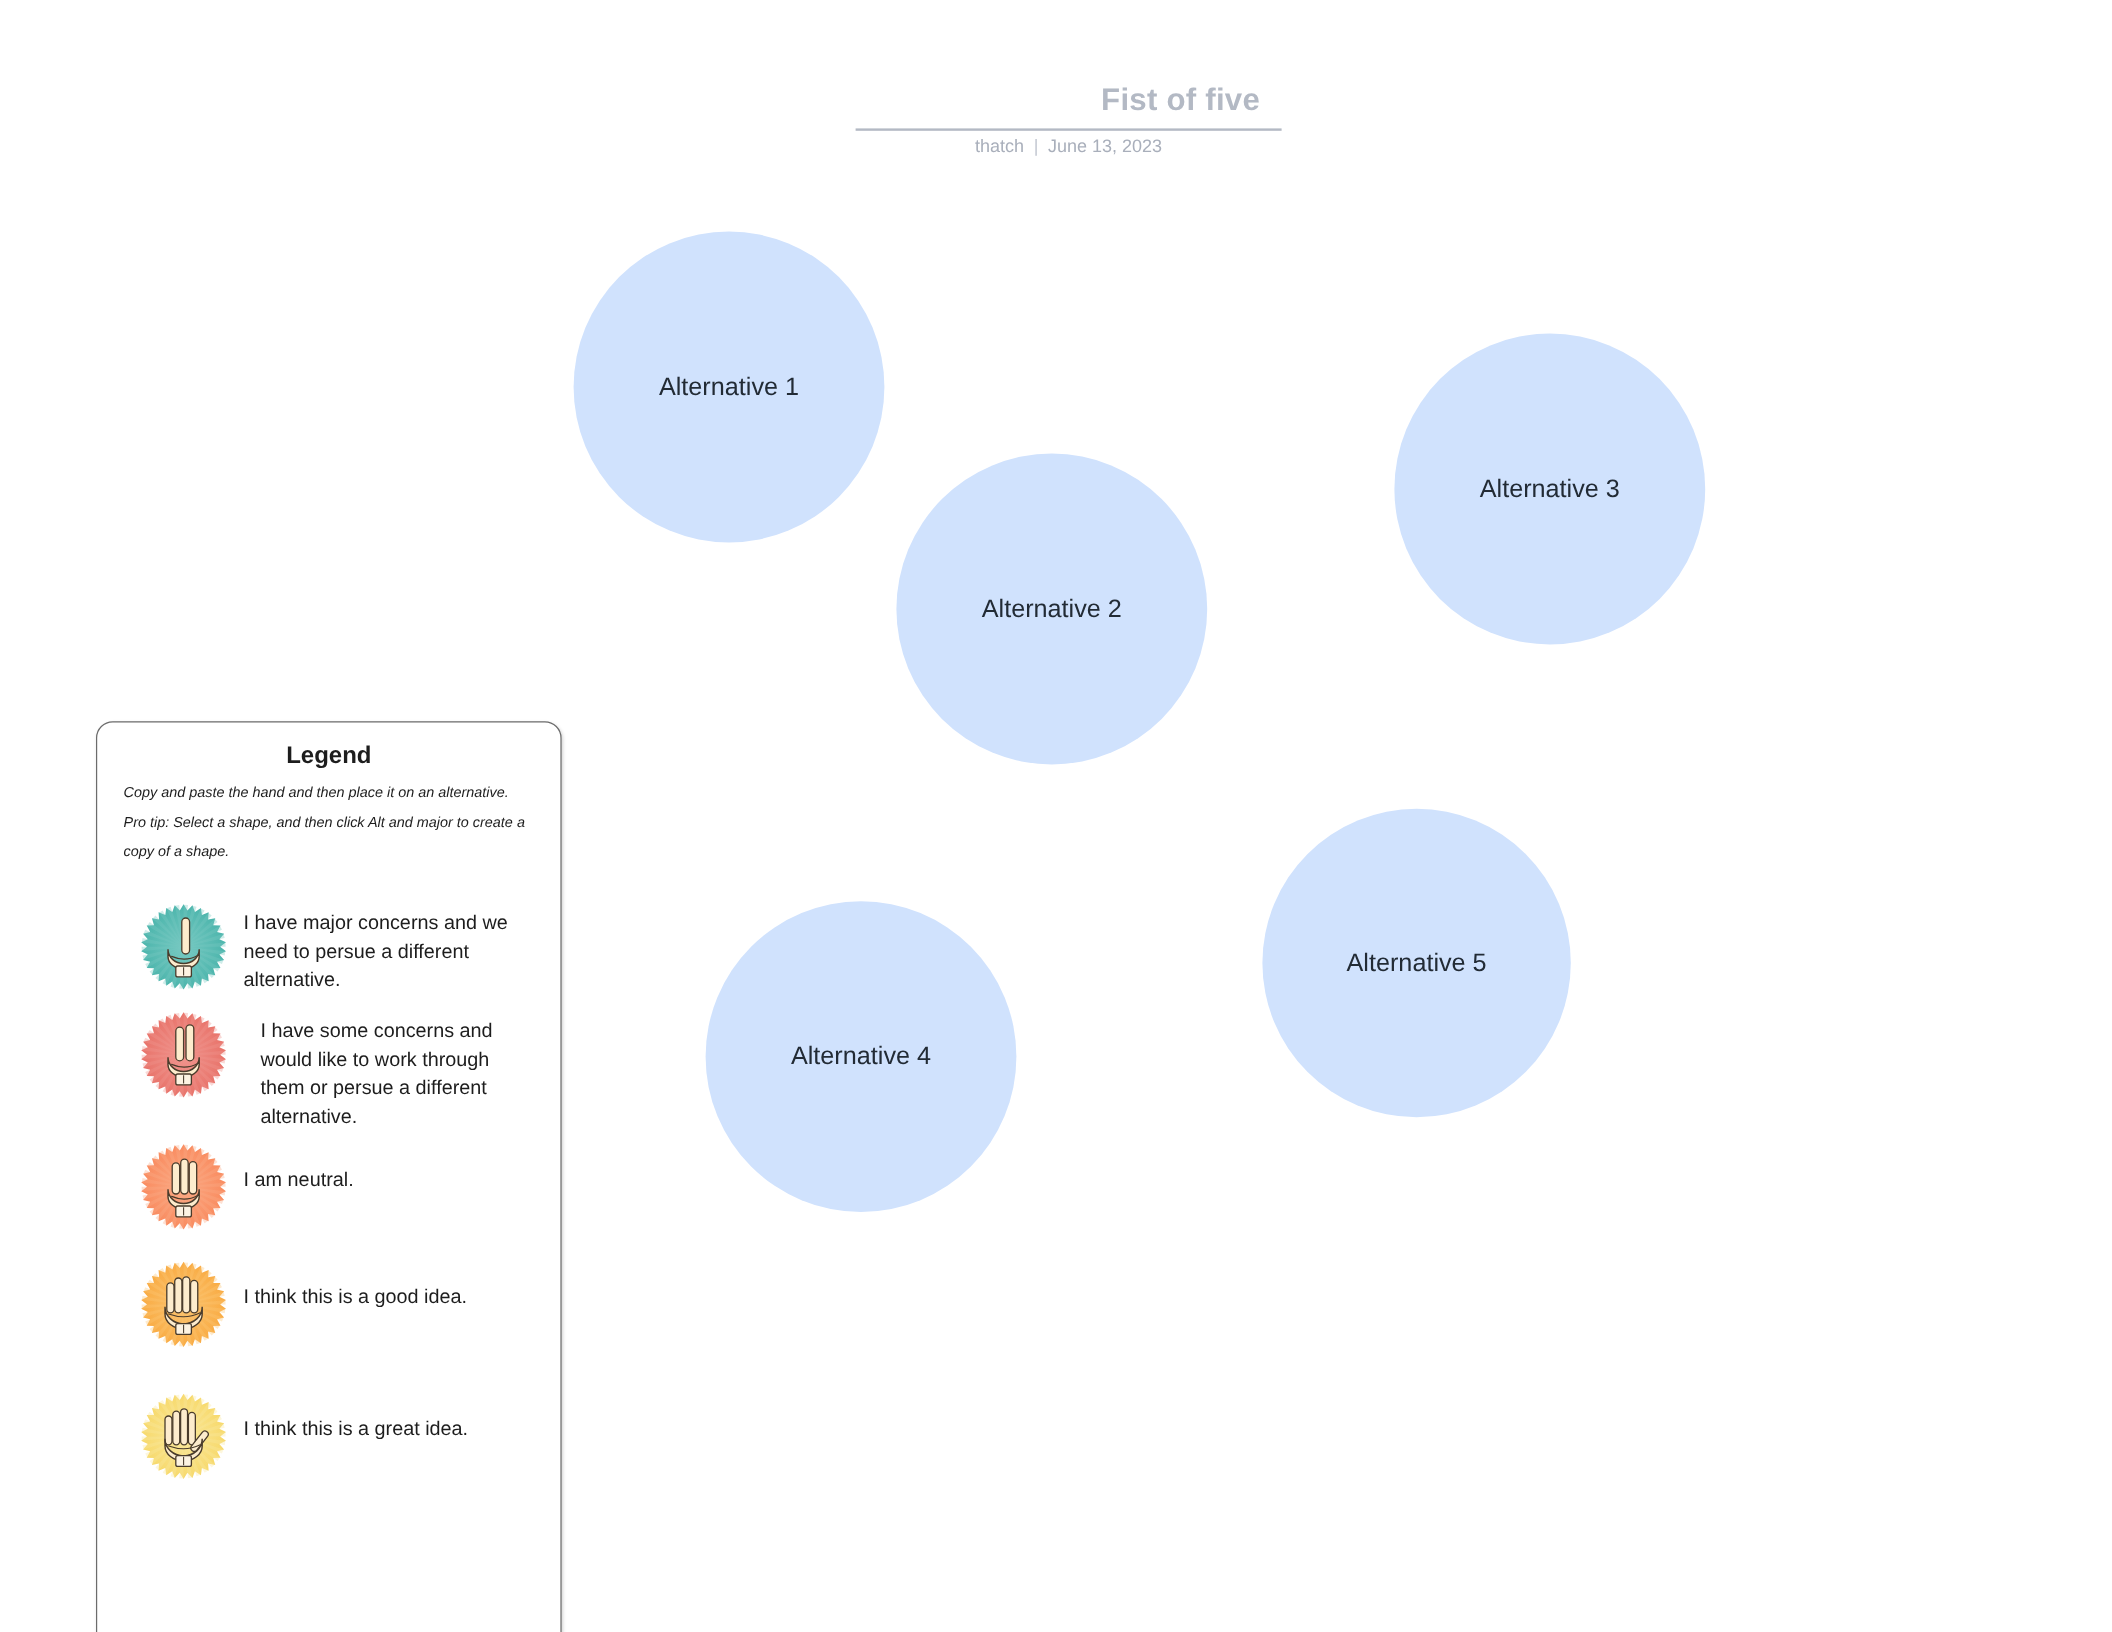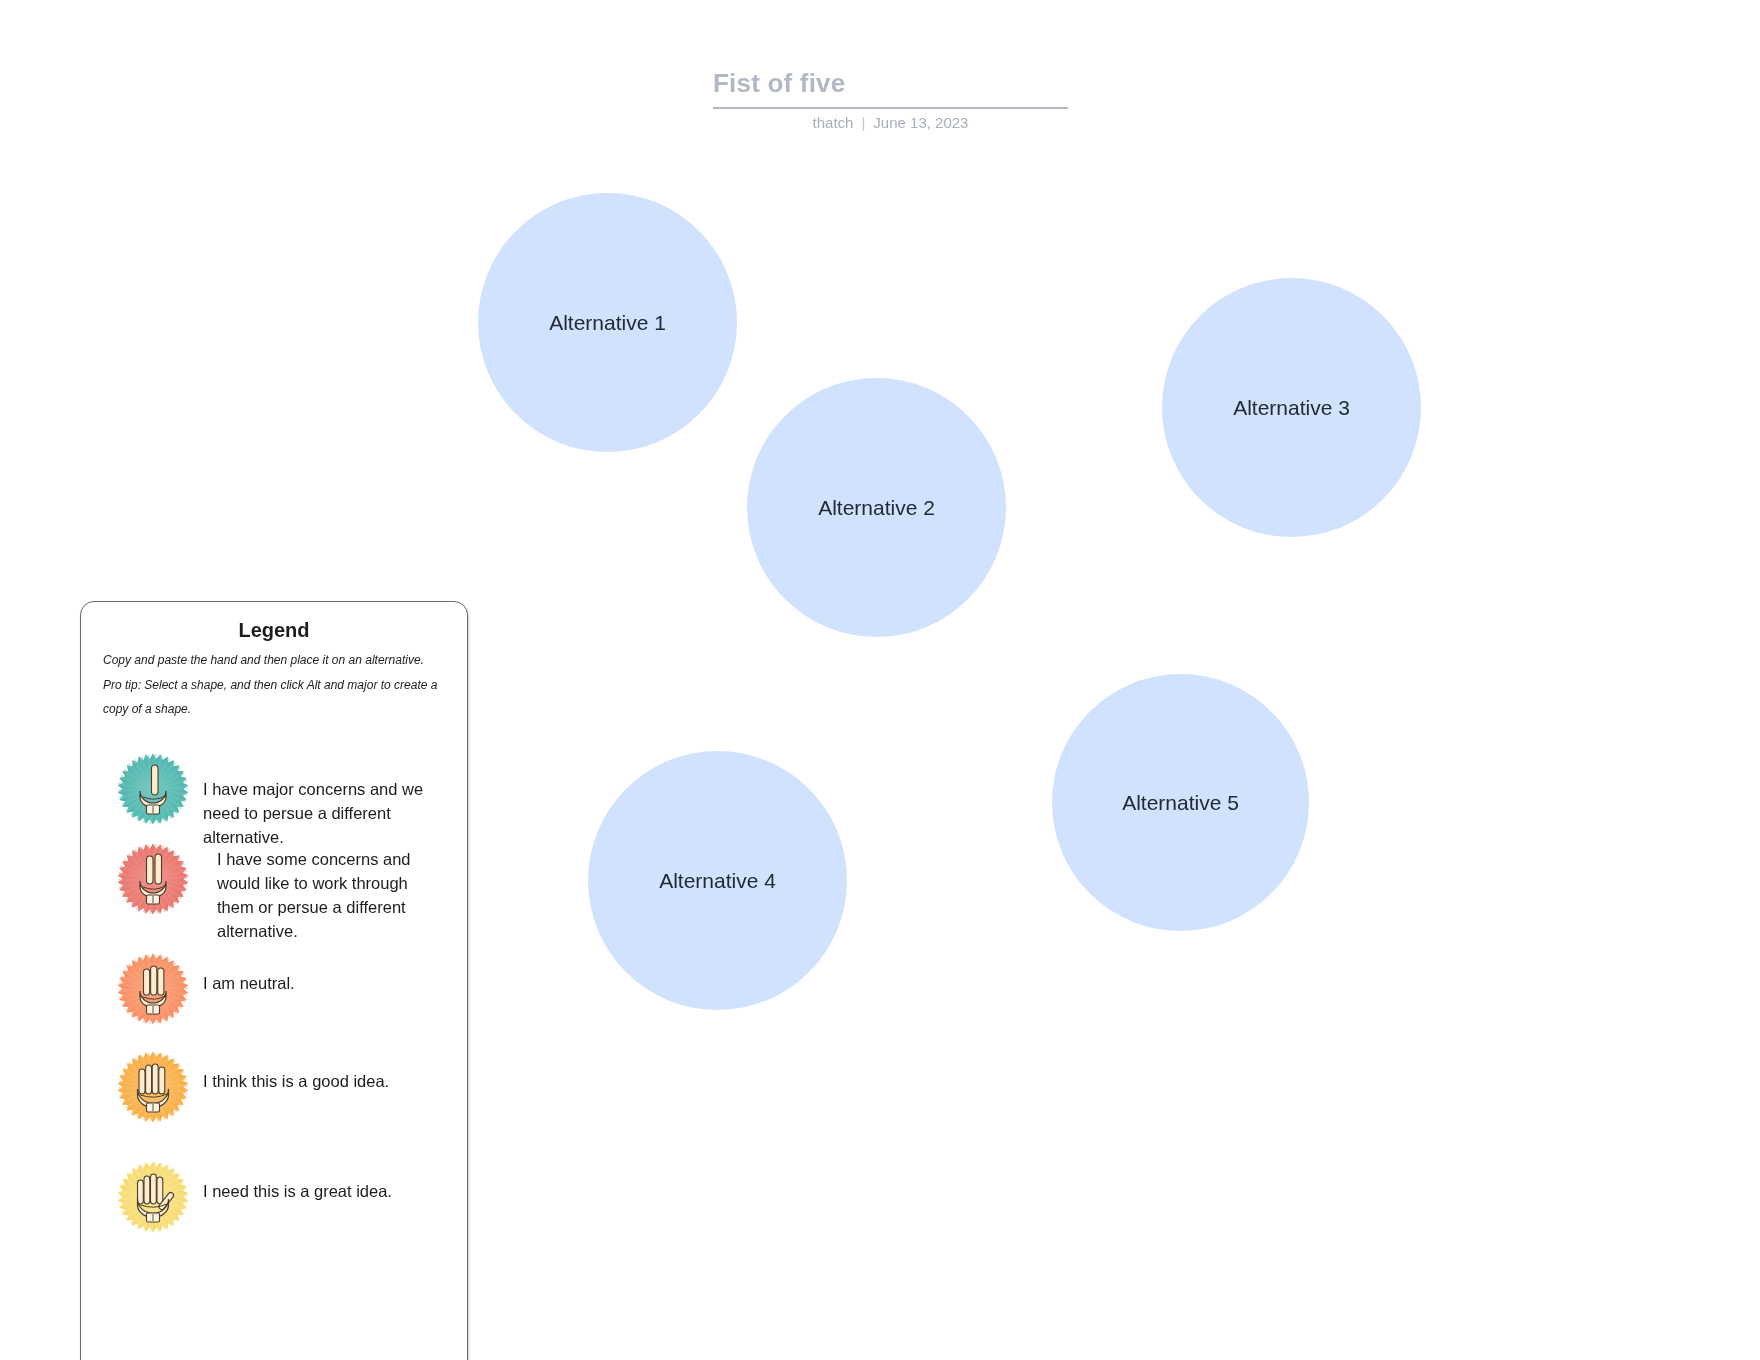--- a/index.html
+++ b/index.html
@@ -20,24 +20,24 @@
   
   #header {
     position: absolute;
     left: 0;
     top: 0;
     width: 1760px;
     text-align: center;
   }
   #doc-title {
     position: absolute;
-    left: 713px;
+    left: 695px;
     top: 66px;
     width: 355px;
-    text-align: left;
+    text-align: right;
     font-size: 26px;
     font-weight: bold;
     color: #b3b9c4;
     letter-spacing: 0.2px;
     line-height: 34px;
   }
   #title-rule {
     position: absolute;
     left: 713px;
     top: 107px;
@@ -126,21 +126,21 @@
     font-size: 16.5px;
     line-height: 24px;
     color: #1d1d1d;
     padding-top: 2px;
   }
   .legend-item.r1 { height: 84px; }
   .legend-item.r2 { height: 96px; gap: 14px; }
   .legend-item.r3 { height: 92px; }
   .legend-item.r4 { height: 98px; text-align: right; }
   .legend-item.r5 { height: 96px; }
-  .legend-item.r1 .legend-text { padding-top: 4px; margin-top: 20px; }
+  .legend-item.r1 .legend-text { padding-top: 4px; }
   .legend-item.r2 .legend-text { padding-top: 4px; }
   .legend-item.r3 .legend-text,
   .legend-item.r4 .legend-text,
   .legend-item.r5 .legend-text { padding-top: 26px; }
   .legend-item.r3 .legend-badge-wrap,
   .legend-item.r4 .legend-badge-wrap,
   .legend-item.r5 .legend-badge-wrap { padding-top: 8px; }
   .legend-item.r5 .legend-badge-wrap { padding-top: 14px; }
   .legend-item.r5 .legend-text { padding-top: 32px; }
 
@@ -447,16 +447,16 @@
               <rect x="33.5" y="13" width="5.8" height="30" rx="2.9" ry="2.9" fill="#fdeccd" stroke="#4a3c2c" stroke-width="1.1"></rect>
               <rect x="40" y="16" width="5.8" height="27" rx="2.9" ry="2.9" fill="#fdeccd" stroke="#4a3c2c" stroke-width="1.1"></rect>
               <rect x="46.5" y="30" width="5.6" height="20" rx="2.8" ry="2.8" fill="#fdeccd" stroke="#4a3c2c" stroke-width="1.1" transform="rotate(38 49.3 40)"></rect>
               <path d="M20.5,38 a15.5,14.26 0 1 0 31,0 v6 a15.5,12.4 0 0 1 -31,0 Z" fill="#fdeccd" stroke="#4a3c2c" stroke-width="1.2"></path>
               <path d="M23.5,44 q13.950000000000001,5 26.349999999999998,-1" fill="none" stroke="#4a3c2c" stroke-width="1" stroke-linecap="round"></path>
               <rect x="29.5" y="52" width="13" height="9" rx="1.6" fill="#fdf3e2" stroke="#4a3c2c" stroke-width="1.1"></rect>
               <line x1="36" y1="53" x2="36" y2="60" stroke="#4a3c2c" stroke-width="0.9"></line>
             </g>
           </svg>
         </div>
-      <div class="legend-text">I need this is a great idea.</div>
+      <div class="legend-text">I think this is a great idea.</div>
     </div>
   </div>
 </div>
 
 </body></html>

